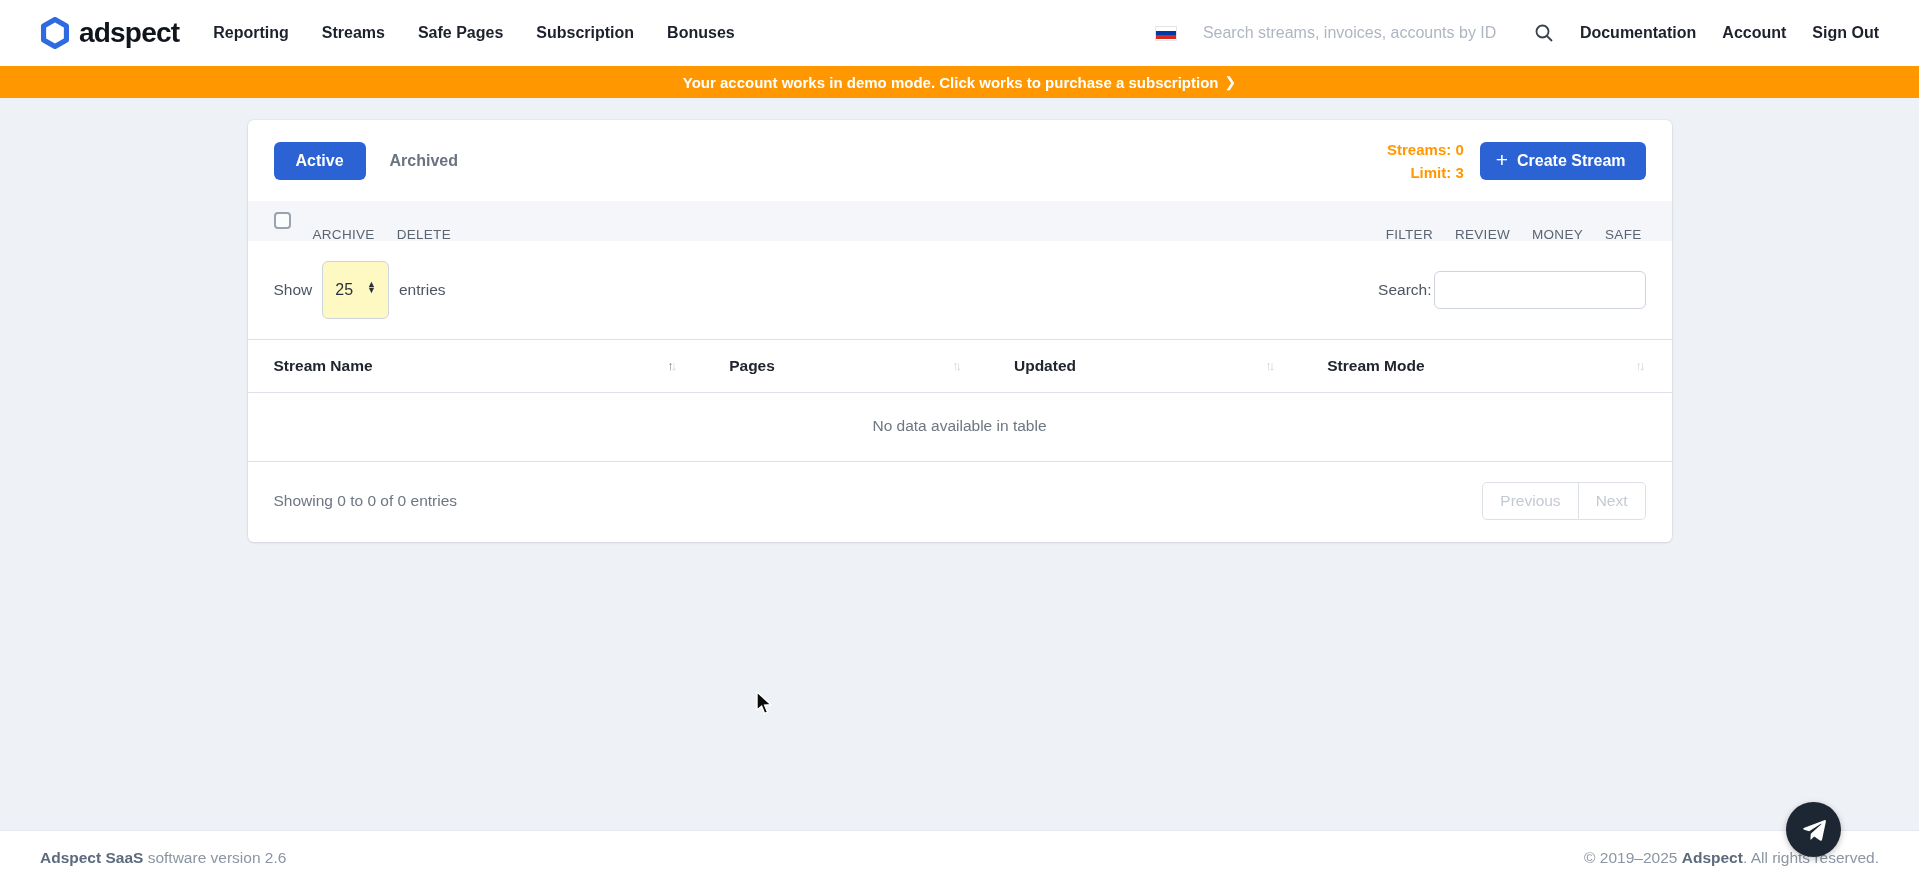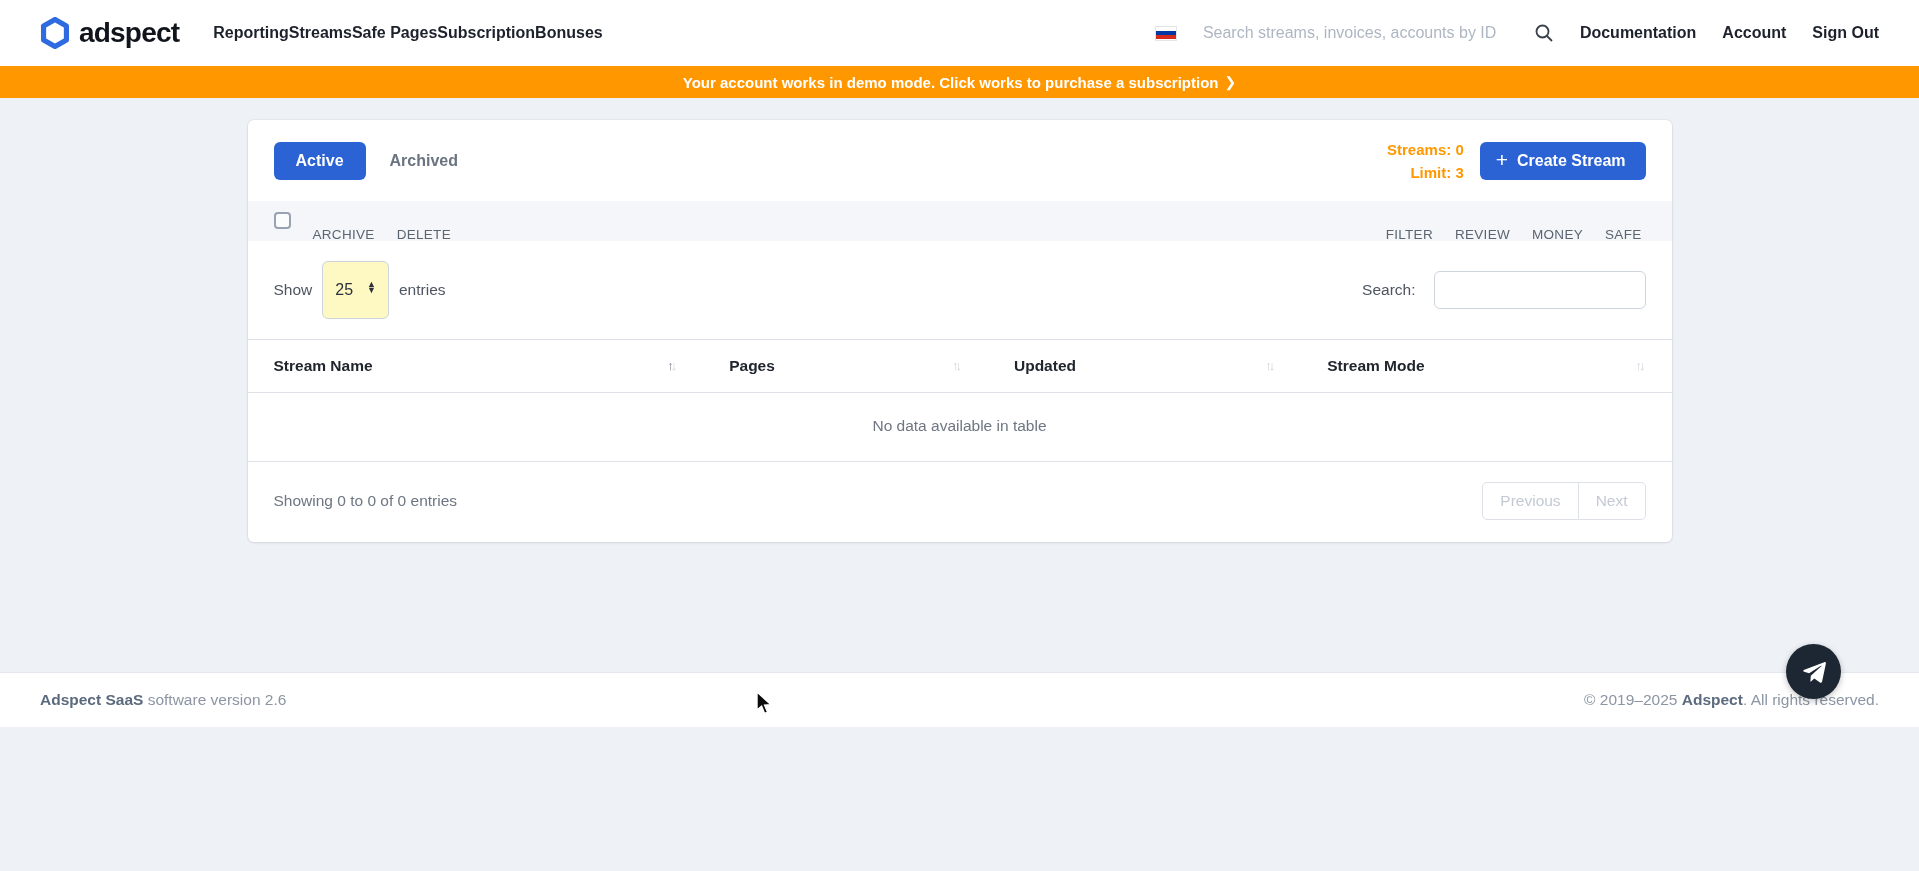--- a/index.html
+++ b/index.html
@@ -4,38 +4,38 @@
 <style>
   * { margin:0; padding:0; box-sizing:border-box; }
   html,body { width:1919px; height:871px; overflow:hidden;
     font-family:"Liberation Sans","DejaVu Sans",sans-serif; background:#eef1f6; }
 
   
   .topbar { height:66px; background:#ffffff; display:flex; align-items:center;
     padding:0 40px; gap:34px; }
   .brand { display:flex; align-items:center; gap:9px; cursor:pointer; }
   .brand-text { font-size:28px; font-weight:800; color:#10151c; letter-spacing:-0.8px; }
-  .nav-links { display:flex; }
+  .nav-links { display:flex; gap:33px; }
   .nav-link { font-size:16px; font-weight:600; color:#1c212b; cursor:pointer; }
   .topbar-right { margin-left:auto; display:flex; align-items:center; gap:26px; }
   .flag { width:22px; height:15px; border:1px solid #e3e6ea; display:flex; flex-direction:column; }
   .flag div { flex:1; }
   .global-search { width:305px; border:none; outline:none; font-size:16px; color:#3b4350; }
   .global-search::placeholder { color:#aeb6c2; }
   .search-btn { background:none; border:none; cursor:pointer; display:flex; align-items:center; }
   .top-link { font-size:16px; font-weight:600; color:#1c212b; cursor:pointer; }
 
   
   .banner { height:32px; background:#ff9800; display:flex; align-items:center;
     justify-content:center; gap:6px; cursor:pointer; }
   .banner-text { color:#ffffff; font-weight:700; font-size:15px; }
   .banner-chev { color:#ffffff; font-weight:700; font-size:14px; }
 
   
-  .main { height:552px; position:relative; }
+  .main { height:710px; position:relative; }
   .card { width:1424px; margin:22px auto 0; background:#ffffff; border-radius:6px;
     box-shadow:0 1px 3px rgba(20,30,50,0.10), 0 0 0 1px rgba(20,30,50,0.03); overflow:hidden; }
 
   .card-head { display:flex; align-items:center; padding:18px 26px 16px; }
   .tab-active { background:#2b63d5; color:#ffffff; font-weight:700; font-size:16px;
     border:none; border-radius:6px; padding:10px 22px; cursor:pointer; }
   .tab-archived { color:#6a7380; font-weight:600; font-size:16px; margin-left:24px;
     background:none; border:none; cursor:pointer; }
   .head-right { margin-left:auto; display:flex; align-items:center; gap:16px; }
   .quota { text-align:right; color:#ff9800; font-weight:700; font-size:15px; line-height:1.55; }
@@ -50,21 +50,21 @@
     background:#fbfcfd; cursor:pointer; }
   .bulk-link { font-size:13.5px; font-weight:400; color:#5b6572; letter-spacing:0.3px; cursor:pointer;margin-top:28px; }
   .bulk-right { margin-left:auto; display:flex; gap:22px; }
 
   .controls { display:flex; align-items:center; padding:20px 26px; }
   .ctl-text { font-size:15.5px; color:#4c5561; }
   .page-size { margin:0 10px; border:1px solid #ced4dc; border-radius:6px; background:#fef9c3;
     padding:19px 12px; display:flex; align-items:flex-start; gap:14px; cursor:pointer; }
   .page-size-val { font-size:16px; color:#2b313b; }
   .spin { display:flex; flex-direction:column; line-height:6px; font-size:9px; color:#2b313b; }
-  .controls-right { margin-left:auto; display:flex; align-items:center; gap:18px; }
+  .controls-right { margin-left:auto; display:flex; align-items:center; gap:2px; }
   .table-search { width:212px; height:38px; border:1px solid #ced4dc; border-radius:6px;
     padding:0 10px; font-size:15px; color:#3b4350; outline:none; background:#fff; }
 
   table.grid { width:100%; border-collapse:collapse; }
   .grid th { text-align:left; font-size:15.5px; font-weight:700; color:#21262e;
     padding:17px 26px; border-top:1px solid #dee2e8; border-bottom:1px solid #dee2e8; cursor:pointer; }
   .th-inner { display:flex; align-items:center; }
   .sort { margin-left:auto; font-size:13px; letter-spacing:-3px; padding-right:3px; }
   .sort .up { color:#757e8b; } .sort .dn { color:#ccd2da; }
   .sort.idle .up { color:#ccd2da; }

